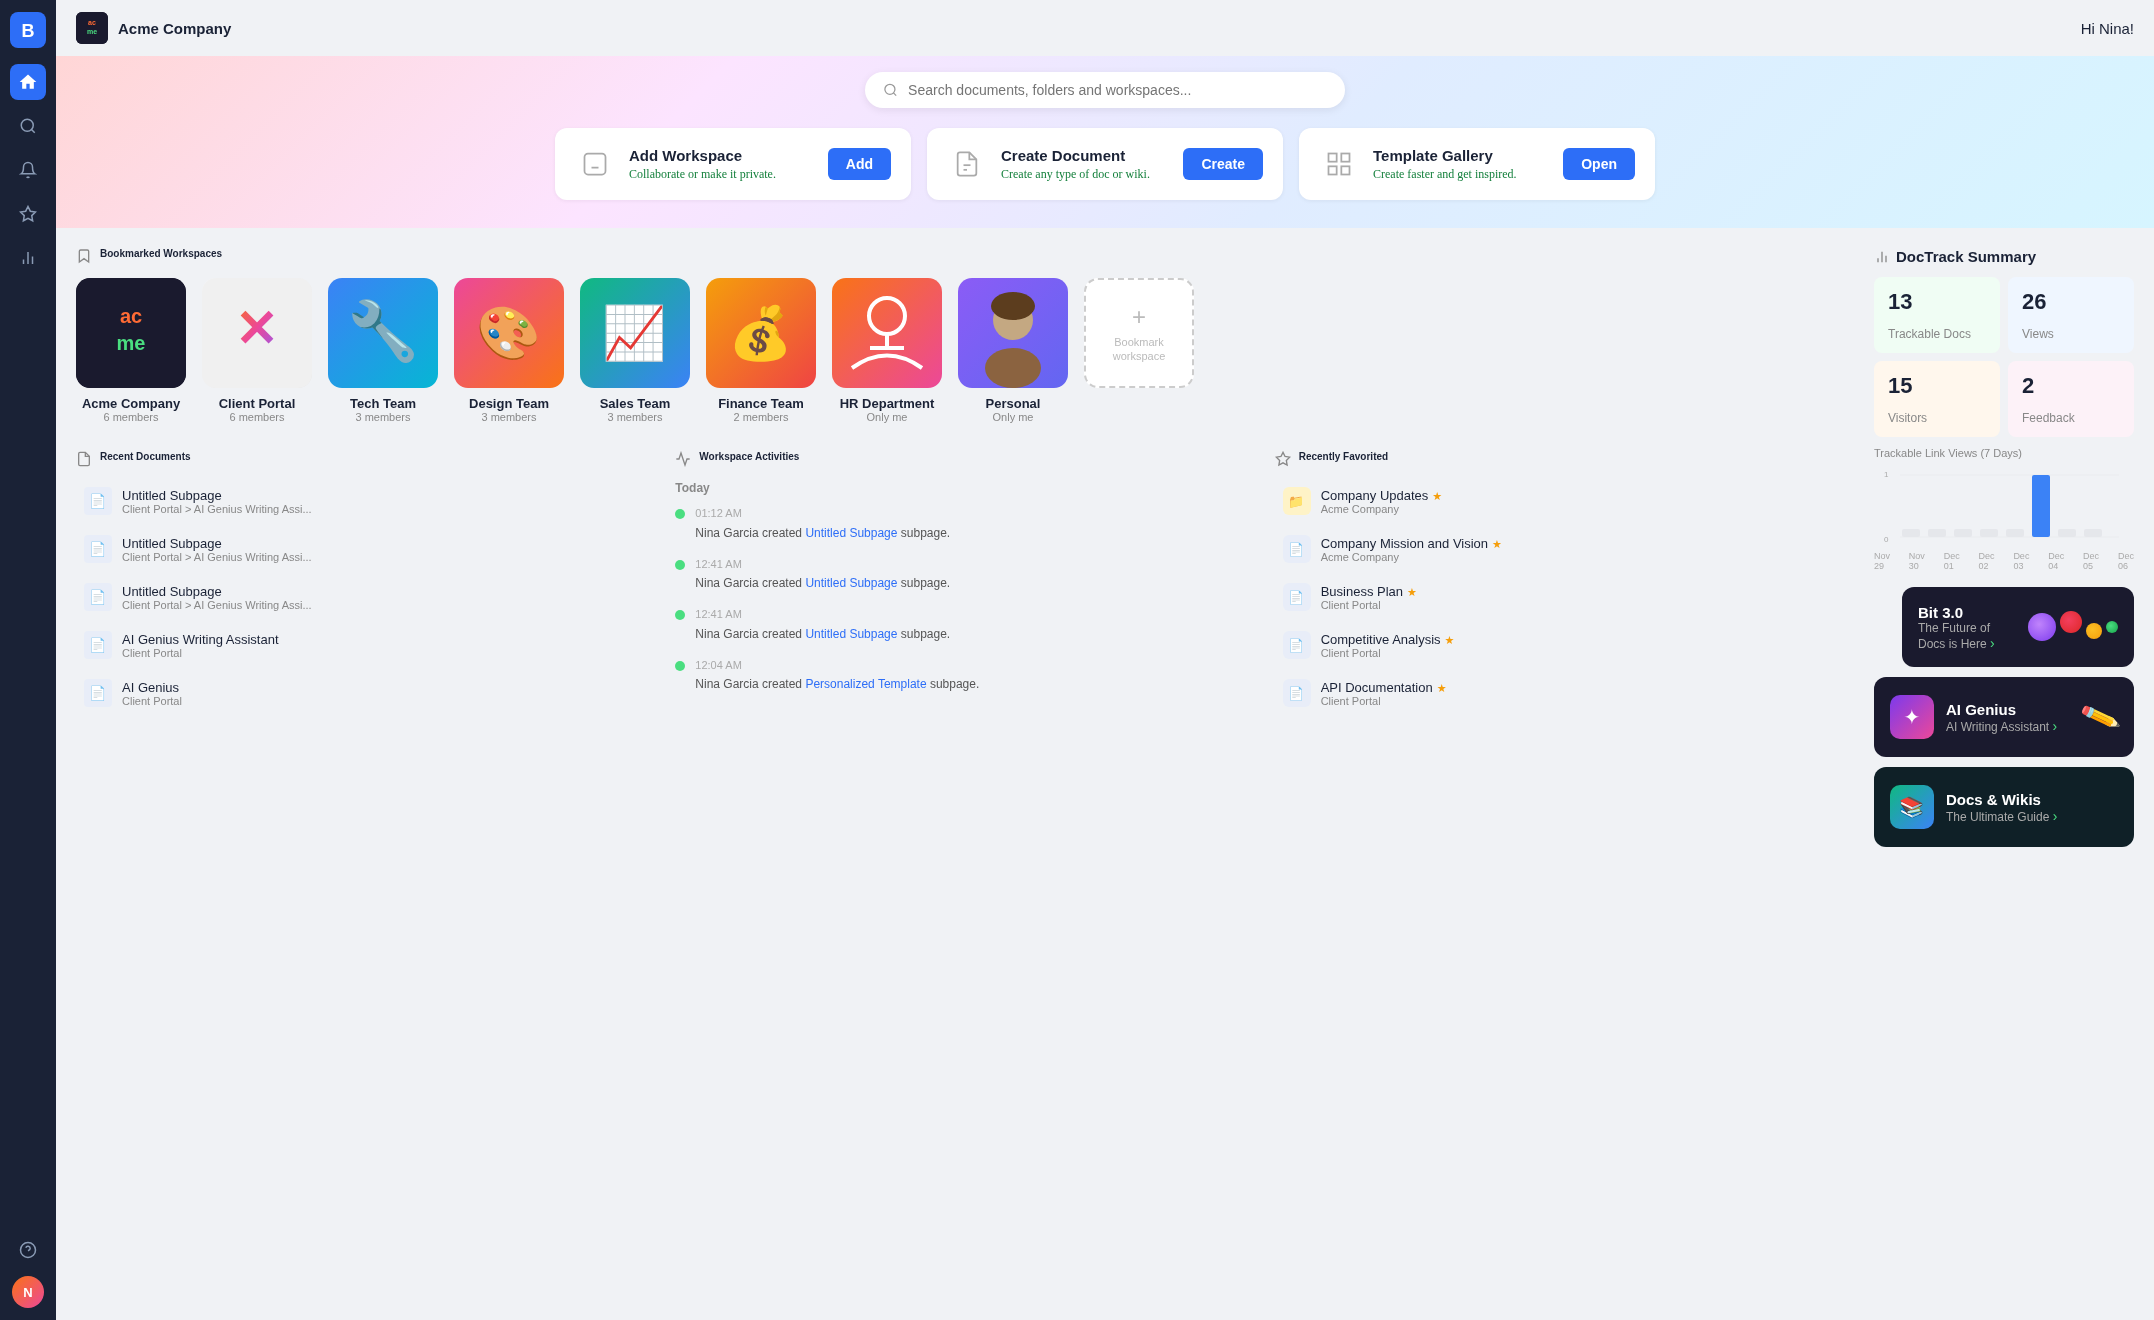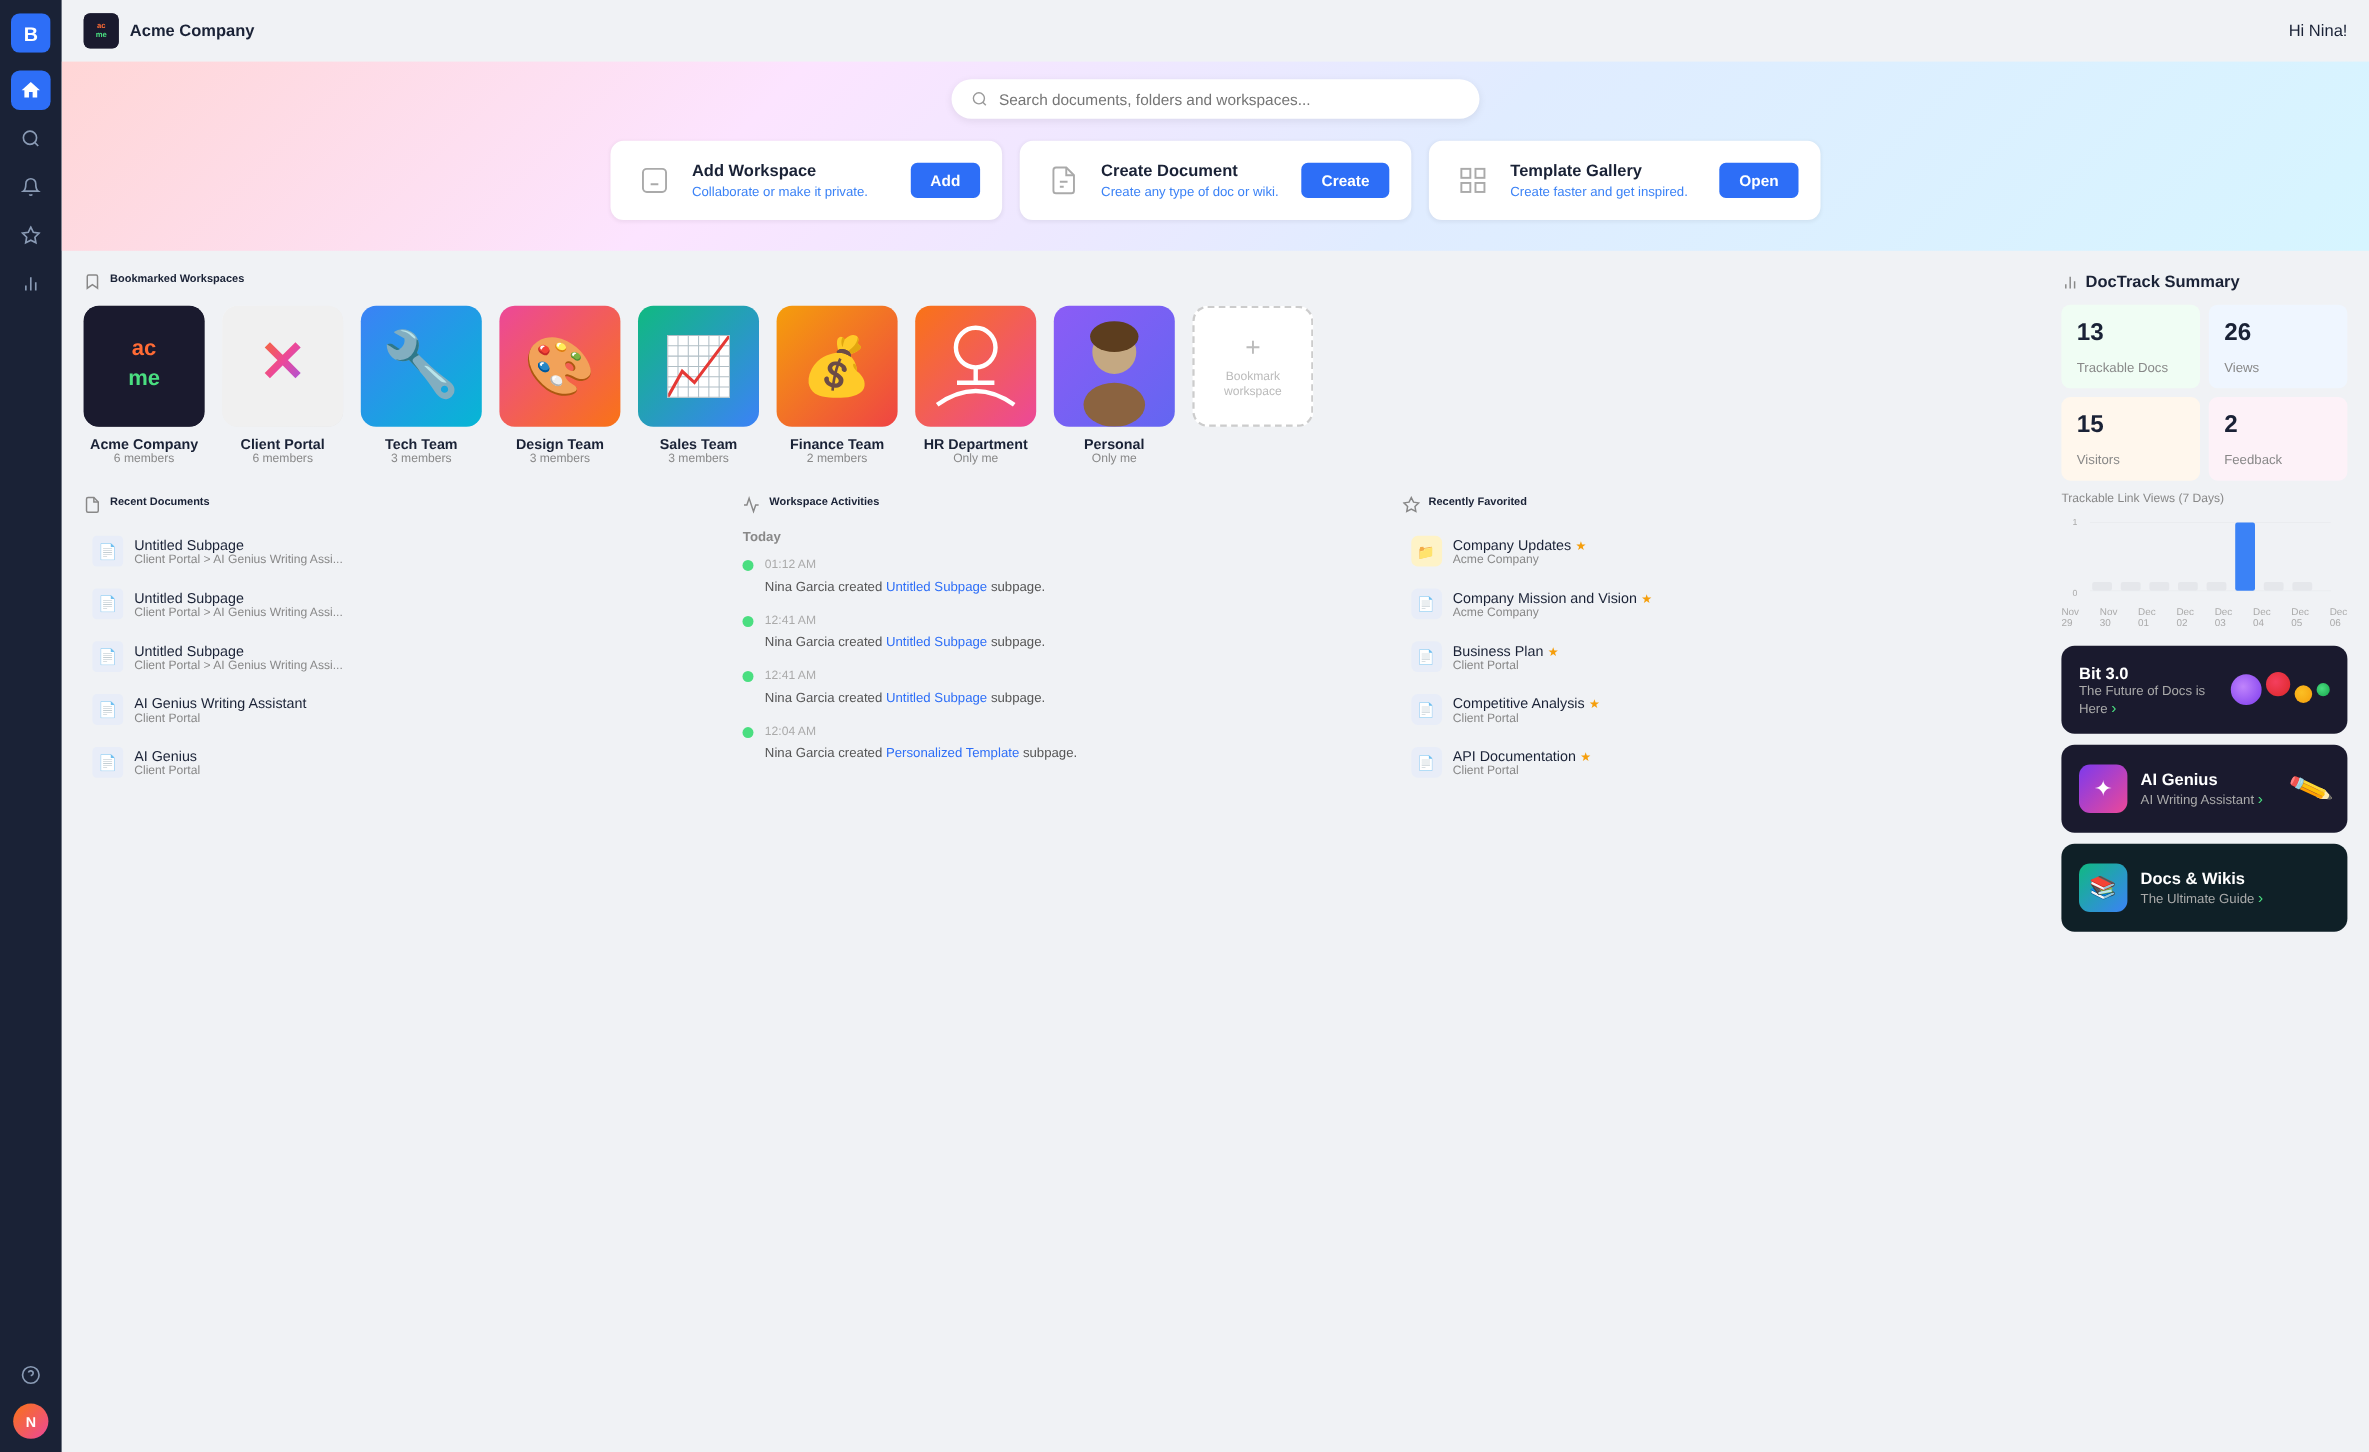--- a/index.html
+++ b/index.html
@@ -114,21 +114,21 @@
       gap: 14px;
       box-shadow: 0 1px 4px rgba(0,0,0,0.06);
     }
     .action-card-icon {
       width: 40px; height: 40px;
       display: flex; align-items: center; justify-content: center;
       color: #888; font-size: 22px; flex-shrink: 0;
     }
     .action-card-text { flex: 1; }
     .action-card-title { font-weight: 600; font-size: 15px; color: #1a2236; margin-bottom: 3px; }
-    .action-card-desc { font-size: 12px; color: #3b82f6; }
+    .action-card-desc { font-size: 12px; color: #15803d; font-family: Liberation Serif, serif; }
     .btn-primary {
       padding: 8px 18px;
       border-radius: 6px;
       border: none;
       cursor: pointer;
       font-size: 14px;
       font-weight: 600;
     }
     .btn-blue { background: #2d6ef7; color: white; }
 
@@ -234,21 +234,21 @@
       border-radius: 12px;
       padding: 16px;
       display: flex;
       align-items: center;
       gap: 12px;
       cursor: pointer;
       position: relative;
       overflow: hidden;
       min-height: 72px;
     }
-    .promo-card.dark { background: #1a1a2e; }
+    .promo-card.dark { background: #1a1a2e; margin-left: 28px; }
     .promo-card.dark2 { background: #1a1a2e; }
     .promo-card.dark3 { background: #0f1c2e; }
     .promo-text { flex: 1; }
     .promo-title { font-size: 15px; font-weight: 700; color: white; }
     .promo-sub { font-size: 12px; color: #aaa; }
     .promo-arrow { color: #4ade80; font-size: 14px; }
 
     
     .ws-acme { background: #1a1a2e; }
     .ws-client { background: linear-gradient(135deg, #f0f0f0, #e0e0e0); }

